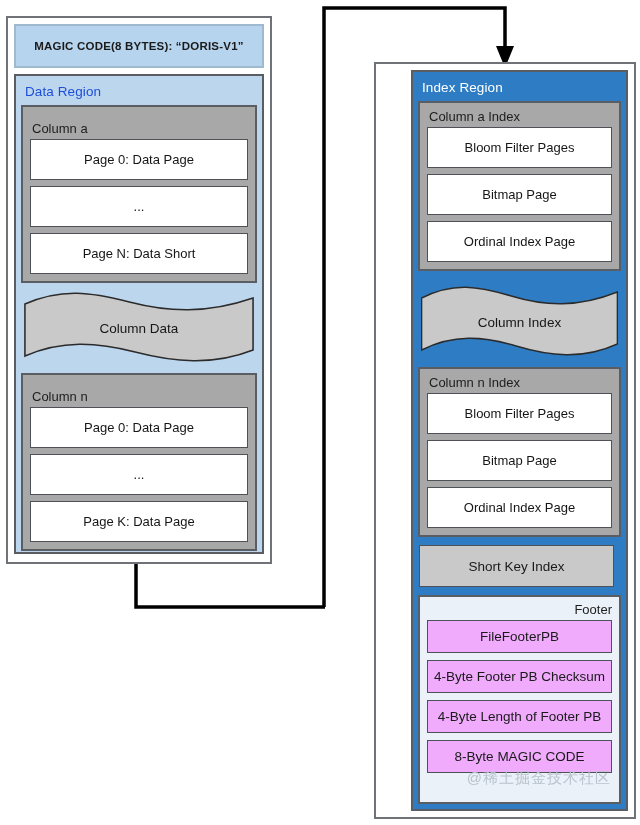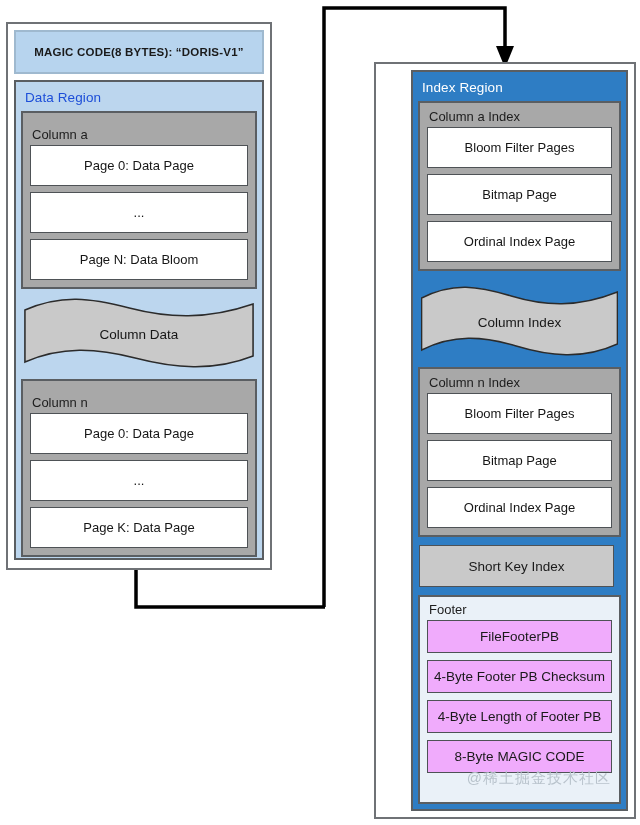--- a/index.html
+++ b/index.html
@@ -29,21 +29,21 @@
     font-size: 13.5px;
     line-height: 18px;
     padding: 2px 0 4px 4px;
     color: #1d4ed8;
     letter-spacing: .1px;
   }
 
   
   #left-frame {
     left: 6px;
-    top: 22px;
+    top: 16px;
     width: 266px;
     height: 548px;
   }
 
   .magic-bar {
     box-sizing: border-box;
     height: 44px;
     background: #b7d4ee;
     border: 2px solid #9fb9cf;
     display: flex;
@@ -159,21 +159,21 @@
 
   
   #footer-region {
     box-sizing: border-box;
     background: #eaf1f8;
     border: 2px solid #5a5e62;
     padding: 3px 7px 7px 7px;
     flex: 1 1 auto;
     position: relative;
   }
-  #footer-region .column-group-title { font-size: 13px; }
+  #footer-region .column-group-title { font-size: 13px; text-align: right; }
 
   .footer-box {
     box-sizing: border-box;
     height: 33px;
     background: #f0abfc;
     border: 1.5px solid #4e5256;
     display: flex;
     align-items: center;
     justify-content: center;
     font-size: 13.5px;
@@ -216,21 +216,21 @@
 
   <div class="magic-bar">MAGIC CODE(8 BYTES):  “DORIS-V1”</div>
 
   <div id="data-region">
     <div class="region-title">Data Region</div>
 
     <div class="column-group">
       <div class="column-group-title">Column a</div>
       <div class="page-box">Page 0: Data Page</div>
       <div class="page-box">...</div>
-      <div class="page-box">Page N: Data Bloom</div>
+      <div class="page-box">Page N: Data Short</div>
     </div>
 
     <div class="wave">
       <svg viewBox="0 0 240 76" preserveAspectRatio="none">
         <path d="M 2 14 C 40 -2 70 2 110 12 C 150 22 190 24 238 8
                  L 238 60 C 196 76 156 72 116 62 C 76 52 40 50 2 66 Z" fill="#c9c9c9" stroke="#2b2b2b" stroke-width="1.6"></path>
       </svg>
       <div class="wave-label">Column Data</div>
     </div>
 

